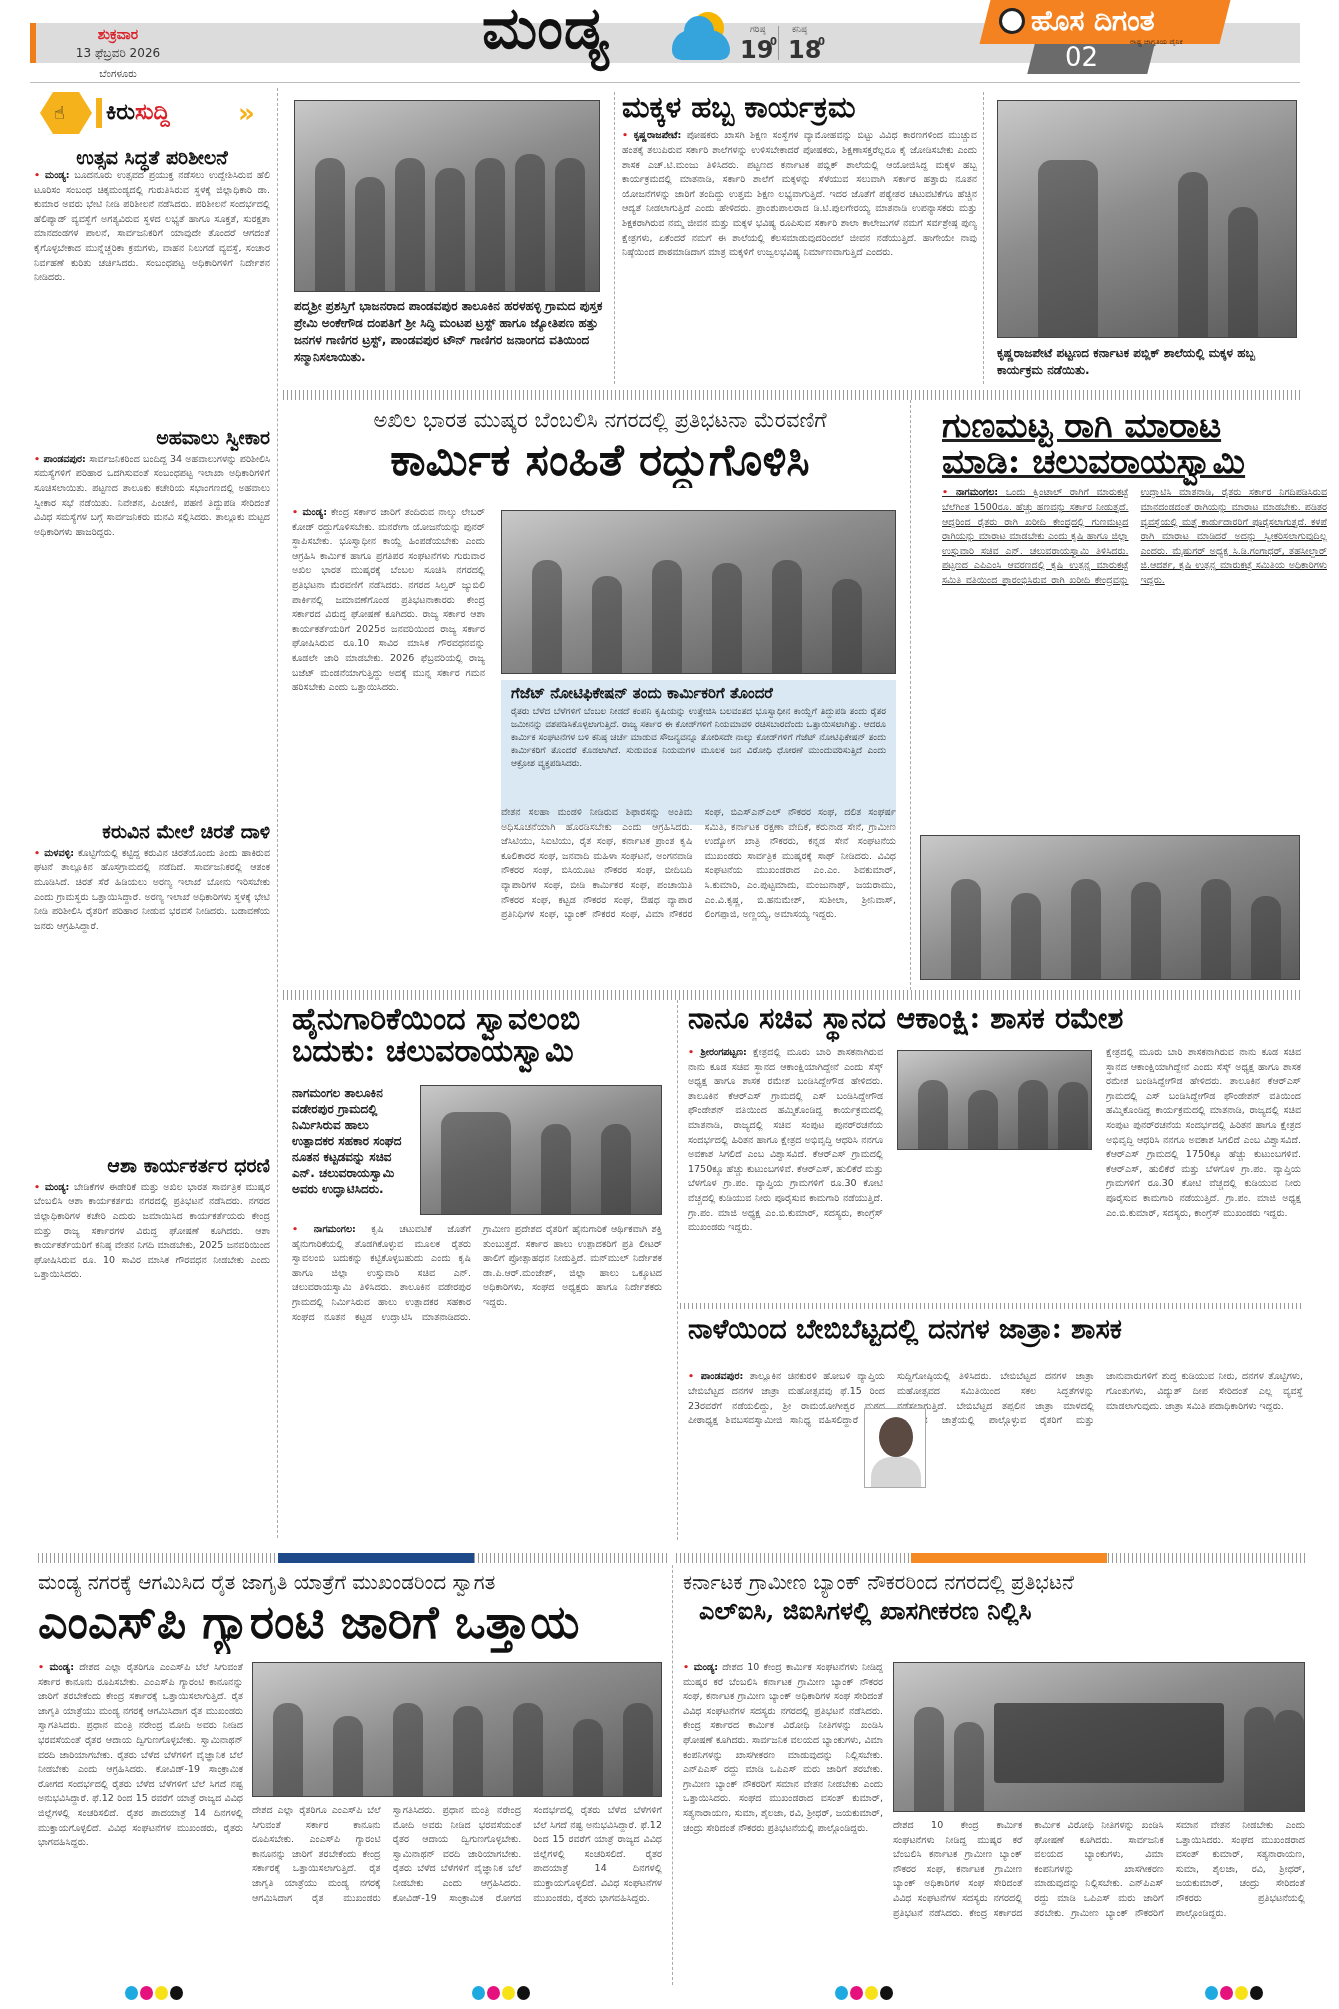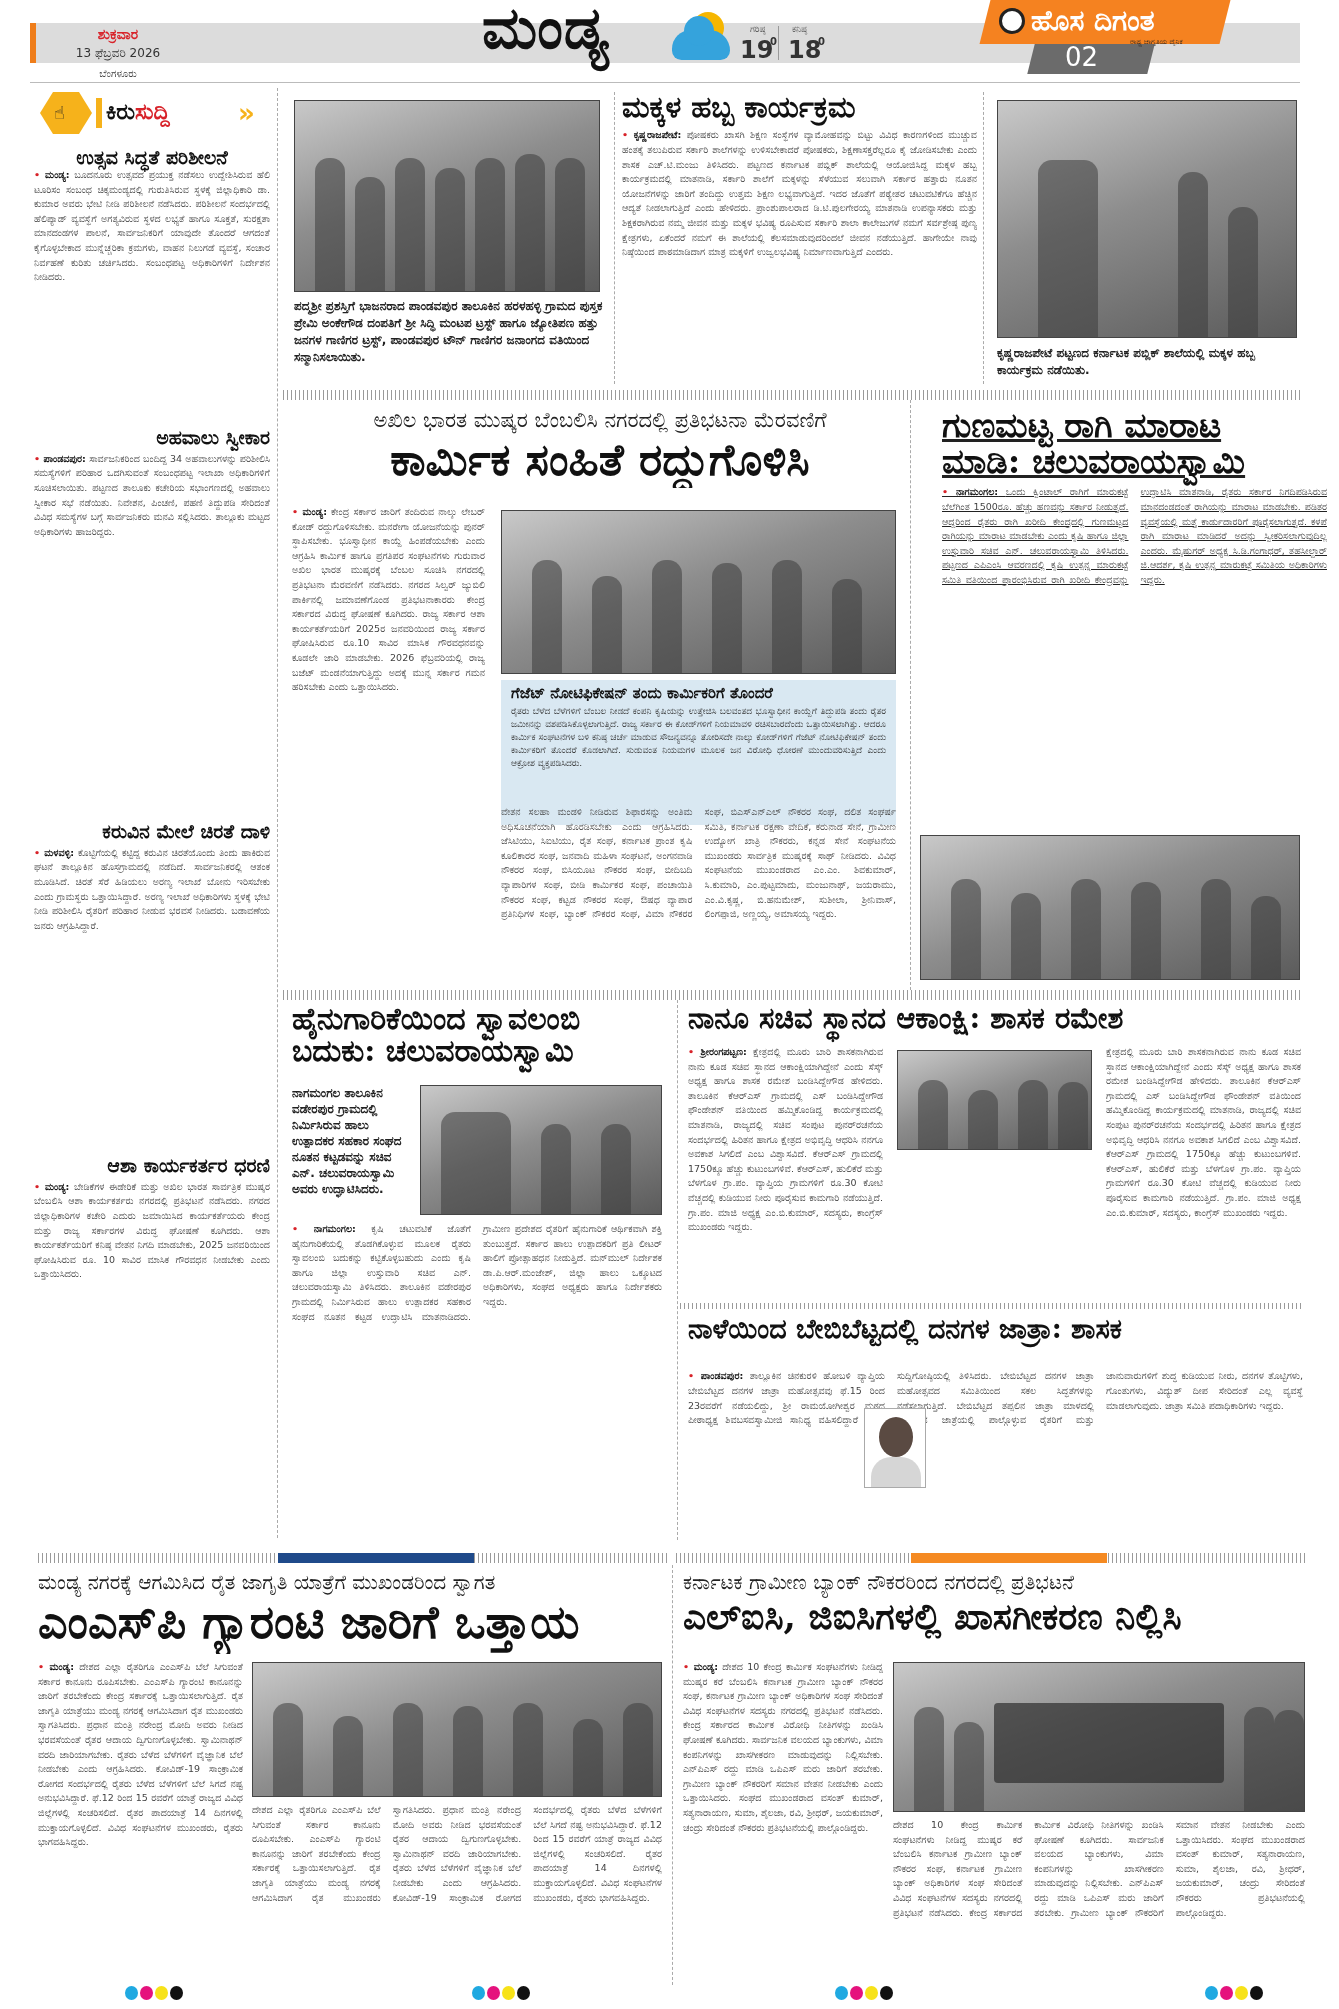--- a/index.html
+++ b/index.html
@@ -249,21 +249,21 @@
     <div class="p1" style="left:260px"></div>
     <div class="p1" style="left:320px;height:58%"></div>
     <div class="p1" style="left:370px"></div>
 </div>
 <div class="block body cols3" style="left:252px; top:1803px; width:410px; height:178px;">ದೇಶದ ಎಲ್ಲಾ ರೈತರಿಗೂ ಎಂಎಸ್‌ಪಿ ಬೆಲೆ ಸಿಗುವಂತೆ ಸರ್ಕಾರ ಕಾನೂನು ರೂಪಿಸಬೇಕು. ಎಂಎಸ್‌ಪಿ ಗ್ಯಾರಂಟಿ ಕಾನೂನನ್ನು ಜಾರಿಗೆ ತರಬೇಕೆಂದು ಕೇಂದ್ರ ಸರ್ಕಾರಕ್ಕೆ ಒತ್ತಾಯಿಸಲಾಗುತ್ತಿದೆ. ರೈತ ಜಾಗೃತಿ ಯಾತ್ರೆಯು ಮಂಡ್ಯ ನಗರಕ್ಕೆ ಆಗಮಿಸಿದಾಗ ರೈತ ಮುಖಂಡರು ಸ್ವಾಗತಿಸಿದರು. ಪ್ರಧಾನ ಮಂತ್ರಿ ನರೇಂದ್ರ ಮೋದಿ ಅವರು ನೀಡಿದ ಭರವಸೆಯಂತೆ ರೈತರ ಆದಾಯ ದ್ವಿಗುಣಗೊಳ್ಳಬೇಕು. ಸ್ವಾಮಿನಾಥನ್ ವರದಿ ಜಾರಿಯಾಗಬೇಕು. ರೈತರು ಬೆಳೆದ ಬೆಳೆಗಳಿಗೆ ವೈಜ್ಞಾನಿಕ ಬೆಲೆ ನೀಡಬೇಕು ಎಂದು ಆಗ್ರಹಿಸಿದರು. ಕೋವಿಡ್-19 ಸಾಂಕ್ರಾಮಿಕ ರೋಗದ ಸಂದರ್ಭದಲ್ಲಿ ರೈತರು ಬೆಳೆದ ಬೆಳೆಗಳಿಗೆ ಬೆಲೆ ಸಿಗದೆ ನಷ್ಟ ಅನುಭವಿಸಿದ್ದಾರೆ. ಫೆ.12 ರಿಂದ 15 ರವರೆಗೆ ಯಾತ್ರೆ ರಾಜ್ಯದ ವಿವಿಧ ಜಿಲ್ಲೆಗಳಲ್ಲಿ ಸಂಚರಿಸಲಿದೆ. ರೈತರ ಪಾದಯಾತ್ರೆ 14 ದಿನಗಳಲ್ಲಿ ಮುಕ್ತಾಯಗೊಳ್ಳಲಿದೆ. ವಿವಿಧ ಸಂಘಟನೆಗಳ ಮುಖಂಡರು, ರೈತರು ಭಾಗವಹಿಸಿದ್ದರು.</div>
 
 <div class="vrule" style="left:672px; top:1565px; height:420px;"></div>
 
 <div class="block" style="left:683px; top:1570px; width:622px; height:84px;">
   <div class="kicker" style="font-size:20px;">ಕರ್ನಾಟಕ ಗ್ರಾಮೀಣ ಬ್ಯಾಂಕ್ ನೌಕರರಿಂದ ನಗರದಲ್ಲಿ ಪ್ರತಿಭಟನೆ</div>
-  <div class="head" style="font-size:36px;margin-top:4px;">ಎಲ್‌ಐಸಿ, ಜಿಐಸಿಗಳಲ್ಲಿ ಖಾಸಗೀಕರಣ ನಿಲ್ಲಿಸಿ</div>
+  <div class="head" style="font-size:24px;margin-top:4px;margin-left:16px;">ಎಲ್‌ಐಸಿ, ಜಿಐಸಿಗಳಲ್ಲಿ ಖಾಸಗೀಕರಣ ನಿಲ್ಲಿಸಿ</div>
 </div>
 <div class="block body" style="left:683px; top:1660px; width:200px; height:320px;">
   <span class="dateline">ಮಂಡ್ಯ:</span> <span>ದೇಶದ 10 ಕೇಂದ್ರ ಕಾರ್ಮಿಕ ಸಂಘಟನೆಗಳು ನೀಡಿದ್ದ ಮುಷ್ಕರ ಕರೆ ಬೆಂಬಲಿಸಿ ಕರ್ನಾಟಕ ಗ್ರಾಮೀಣ ಬ್ಯಾಂಕ್ ನೌಕರರ ಸಂಘ, ಕರ್ನಾಟಕ ಗ್ರಾಮೀಣ ಬ್ಯಾಂಕ್ ಅಧಿಕಾರಿಗಳ ಸಂಘ ಸೇರಿದಂತೆ ವಿವಿಧ ಸಂಘಟನೆಗಳ ಸದಸ್ಯರು ನಗರದಲ್ಲಿ ಪ್ರತಿಭಟನೆ ನಡೆಸಿದರು. ಕೇಂದ್ರ ಸರ್ಕಾರದ ಕಾರ್ಮಿಕ ವಿರೋಧಿ ನೀತಿಗಳನ್ನು ಖಂಡಿಸಿ ಘೋಷಣೆ ಕೂಗಿದರು. ಸಾರ್ವಜನಿಕ ವಲಯದ ಬ್ಯಾಂಕುಗಳು, ವಿಮಾ ಕಂಪನಿಗಳನ್ನು ಖಾಸಗೀಕರಣ ಮಾಡುವುದನ್ನು ನಿಲ್ಲಿಸಬೇಕು. ಎನ್‌ಪಿಎಸ್ ರದ್ದು ಮಾಡಿ ಒಪಿಎಸ್ ಮರು ಜಾರಿಗೆ ತರಬೇಕು. ಗ್ರಾಮೀಣ ಬ್ಯಾಂಕ್ ನೌಕರರಿಗೆ ಸಮಾನ ವೇತನ ನೀಡಬೇಕು ಎಂದು ಒತ್ತಾಯಿಸಿದರು. ಸಂಘದ ಮುಖಂಡರಾದ ವಸಂತ್ ಕುಮಾರ್, ಸತ್ಯನಾರಾಯಣ, ಸುಮಾ, ಶೈಲಜಾ, ರವಿ, ಶ್ರೀಧರ್, ಜಯಕುಮಾರ್, ಚಂದ್ರು ಸೇರಿದಂತೆ ನೌಕರರು ಪ್ರತಿಭಟನೆಯಲ್ಲಿ ಪಾಲ್ಗೊಂಡಿದ್ದರು.</span>
 </div>
 <div class="photo" style="left:893px; top:1662px; width:412px; height:150px;">
   <div style="position:absolute;left:100px;top:40px;width:230px;height:80px;background:#2d2d2d;border-radius:4px;opacity:.7;"></div>
   <div class="p1" style="left:20px"></div>
     <div class="p1" style="left:60px;height:60%"></div>
     <div class="p1" style="left:350px"></div>
     <div class="p1" style="left:380px;height:68%"></div>

